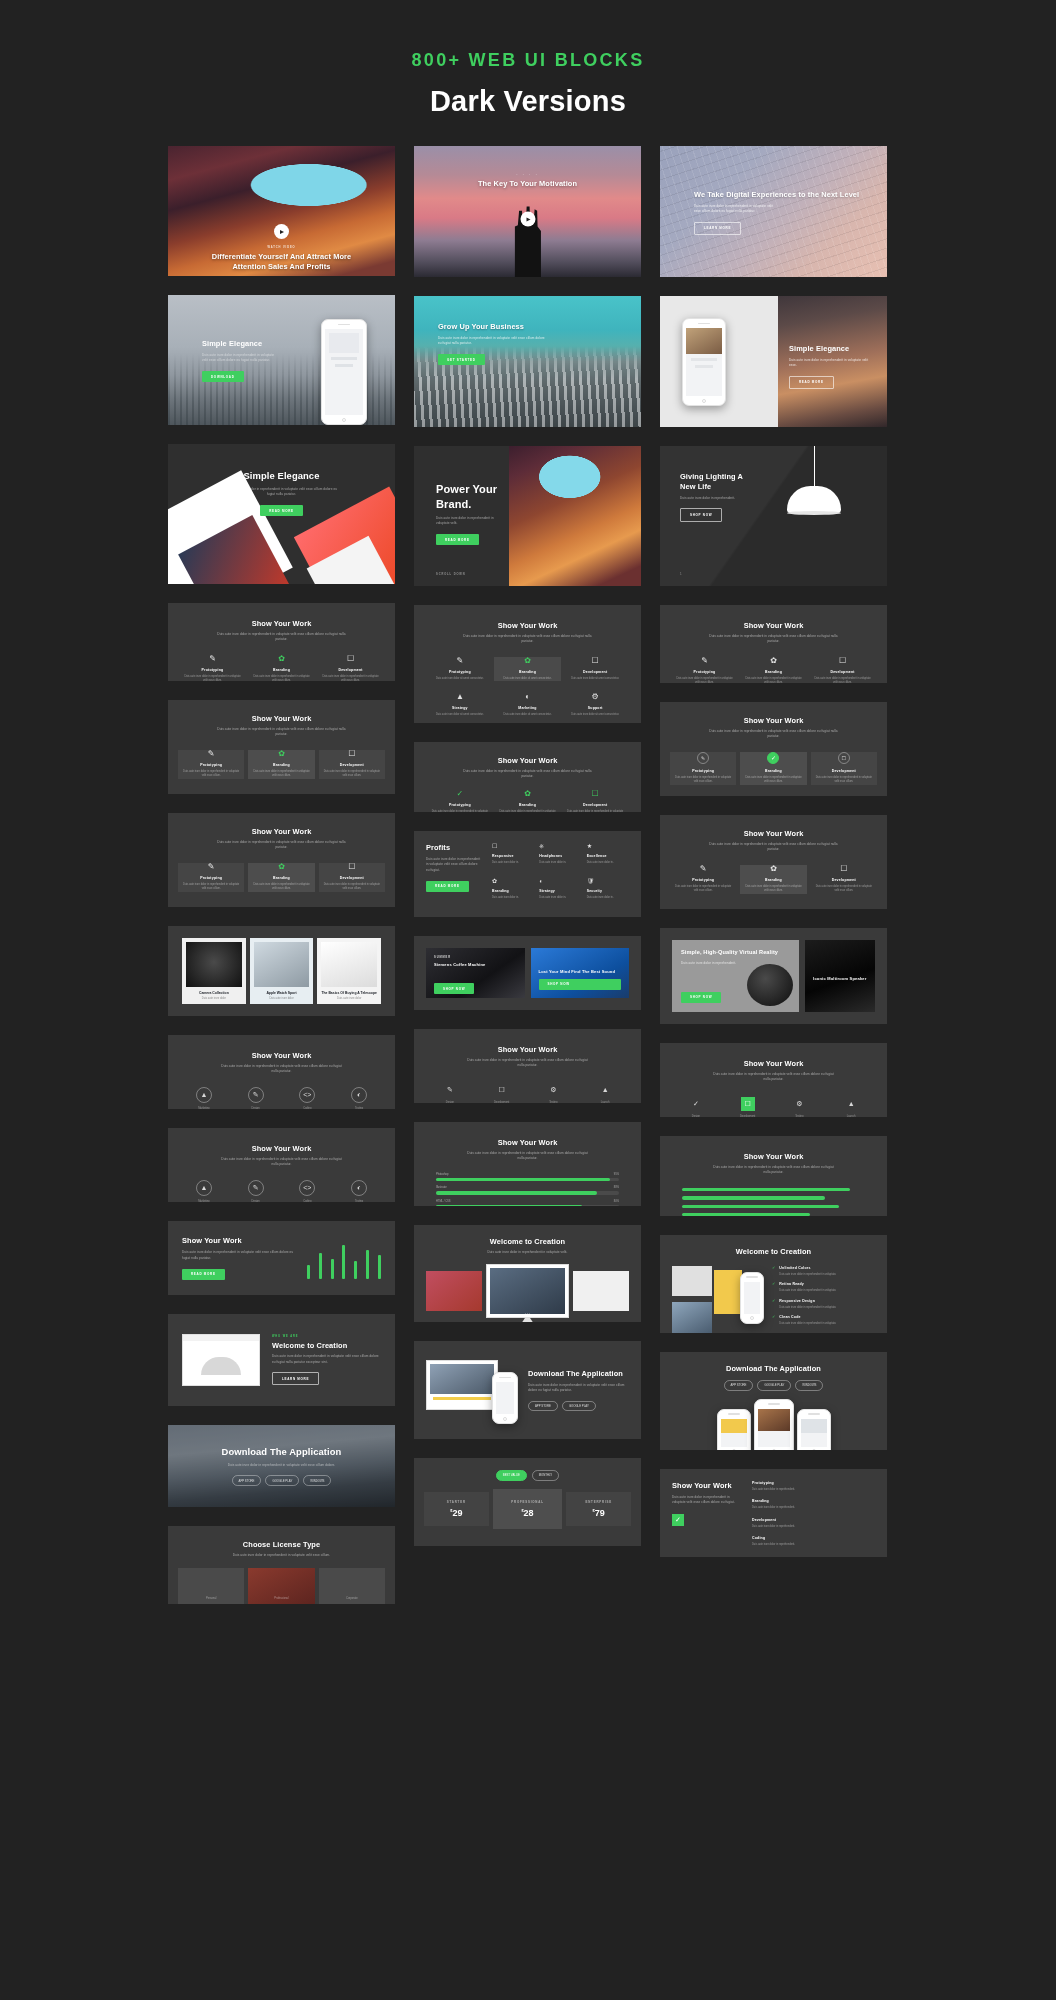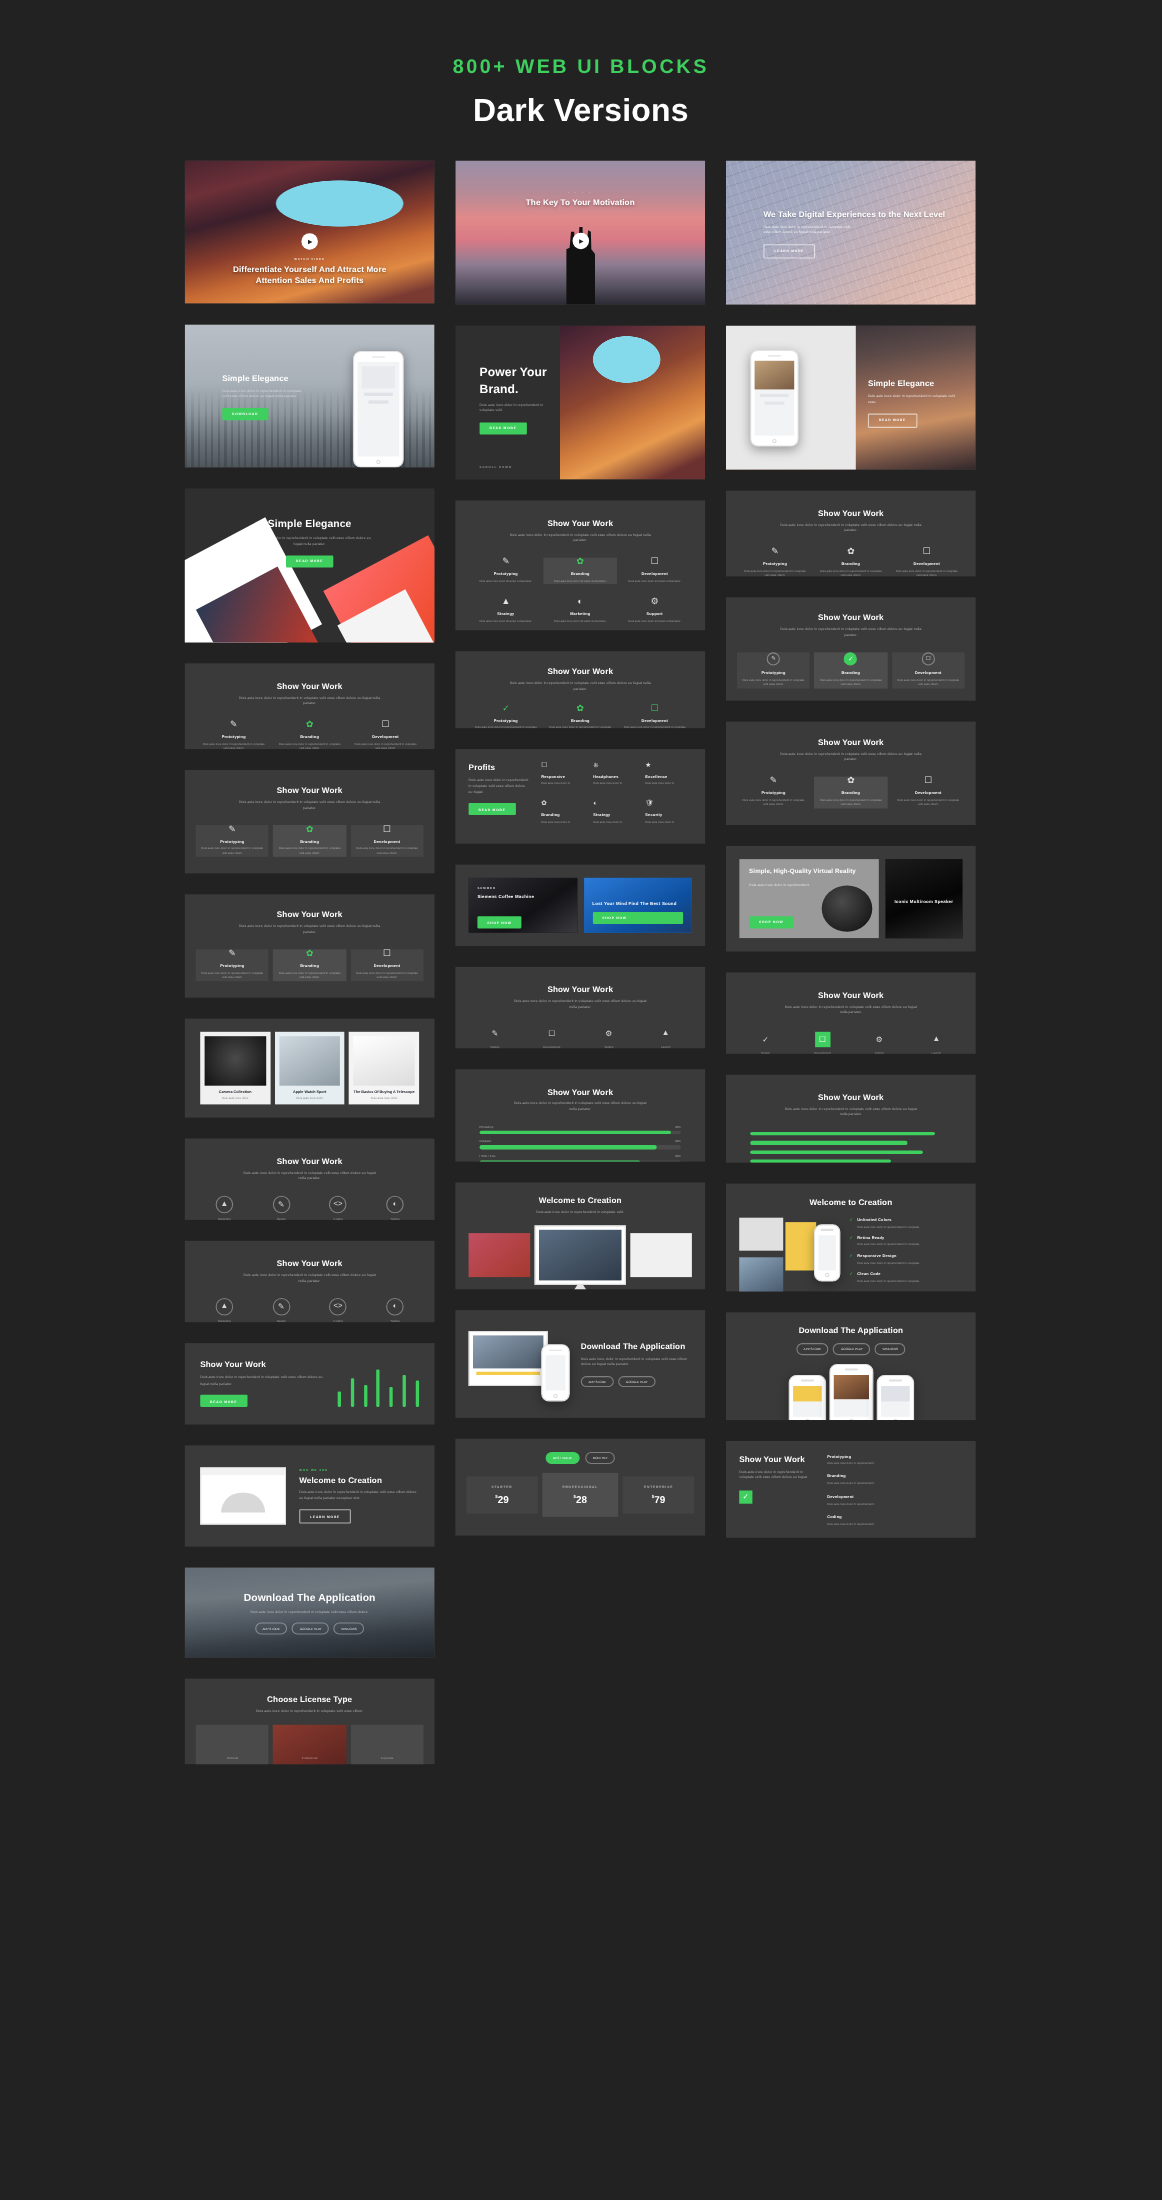--- a/index.html
+++ b/index.html
@@ -201,21 +201,21 @@
   <div class="eyebrow">800+ WEB UI BLOCKS</div>
   <div class="page-title">Dark Versions</div>
 </div>
 
 <div class="grid">
 
   <div class="col">
 
     <div class="card" style="height:130px">
       <div class="ph ph-canyon"></div>
-      <div class="inner" style="display:flex;flex-direction:column;align-items:center;justify-content:flex-end;padding-bottom:16px;">
+      <div class="inner" style="display:flex;flex-direction:column;align-items:center;justify-content:flex-end;padding-bottom:4px;">
         <div class="play">
             <i></i>
           </div>
         <div class="c-eyebrow" style="margin-top:7px">WATCH VIDEO</div>
         <div class="c-h" style="text-align:center;width:150px;margin-top:3px;text-shadow:0 1px 3px rgba(0,0,0,.5)">Differentiate Yourself And Attract More Attention Sales And Profits</div>
       </div>
     </div>
 
     <div class="card" style="height:130px">
       <div class="ph ph-fog"></div>
@@ -466,20 +466,28 @@
       <div class="inner" style="display:flex;flex-direction:column;align-items:center;justify-content:flex-start;padding-top:26px">
         <div class="dots">· · · ·</div>
         <div class="c-h" style="margin-top:2px;text-shadow:0 1px 3px rgba(0,0,0,.4)">The Key To Your Motivation</div>
       </div>
       <div style="position:absolute;left:50%;bottom:0;transform:translateX(-50%);width:42px;height:72px;background:#121212;clip-path:polygon(20% 100%,20% 30%,27% 28%,30% 8%,37% 8%,38% 26%,46% 24%,48% 2%,55% 2%,56% 24%,64% 26%,67% 6%,73% 8%,74% 30%,82% 36%,82% 100%);"></div>
       <div class="play" style="position:absolute;left:50%;top:56%;transform:translate(-50%,-50%)">
           <i></i>
         </div>
     </div>
 
+    <div class="card" style="height:131px">
+      <div class="ph ph-city"></div>
+      <div class="inner" style="padding:26px 0 0 24px">
+        <div class="c-h" style="text-shadow:0 1px 2px rgba(0,0,0,.35)">Grow Up Your Business</div>
+        <div class="c-sub" style="width:110px;color:rgba(255,255,255,.78)">Duis aute irure dolor in reprehenderit in voluptate velit esse cillum dolore eu fugiat nulla pariatur.</div>
+        <div class="btn">GET STARTED</div>
+      </div>
+    </div>
 
     <div class="card dark" style="height:140px">
       <div style="position:absolute;right:0;top:0;bottom:0;width:58%;overflow:hidden">
         <div class="ph ph-canyon2"></div>
       </div>
       <div class="inner" style="padding:36px 0 0 22px">
         <div class="c-h xl">Power Your</div>
         <div class="c-h xl">Brand.</div>
         <div class="c-sub" style="width:70px">Duis aute irure dolor in reprehenderit in voluptate velit.</div>
         <div class="btn">READ MORE</div>
@@ -760,20 +768,34 @@
           </div>
         <div class="home"></div>
       </div>
       <div style="position:absolute;right:16px;top:48px;width:82px">
         <div class="c-h">Simple Elegance</div>
         <div class="c-sub" style="color:rgba(255,255,255,.8)">Duis aute irure dolor in reprehenderit in voluptate velit esse.</div>
         <div class="btn ghost">READ MORE</div>
       </div>
     </div>
 
+    <div class="card dark" style="height:140px">
+      <div style="position:absolute;inset:0;background:linear-gradient(125deg,#333 0%,#333 45%,#2b2b2b 46%,#2b2b2b 100%)"></div>
+      <div class="inner" style="padding:26px 0 0 20px">
+        <div class="c-h">Giving Lighting A</div>
+        <div class="c-h">New Life</div>
+        <div class="c-sub" style="width:66px">Duis aute irure dolor in reprehenderit.</div>
+        <div class="btn ghost">SHOP NOW</div>
+      </div>
+      <div style="position:absolute;right:46px;top:0;text-align:center">
+        <div class="lamp-cord"></div>
+        <div class="lamp-shade"></div>
+      </div>
+      <div style="position:absolute;left:20px;bottom:10px;color:rgba(255,255,255,.4);font-size:3px">1</div>
+    </div>
 
     <div class="card" style="height:78px;padding:16px 10px">
       <div style="text-align:center">
         <div class="c-h">Show Your Work</div>
         <div class="c-sub" style="width:134px;margin:3px auto 0">Duis aute irure dolor in reprehenderit in voluptate velit esse cillum dolore eu fugiat nulla pariatur.</div>
       </div>
       <div class="feat" style="margin-top:12px">
         <div>
             <div class="ficon w">✎</div>
             <div class="ftitle">Prototyping</div>

